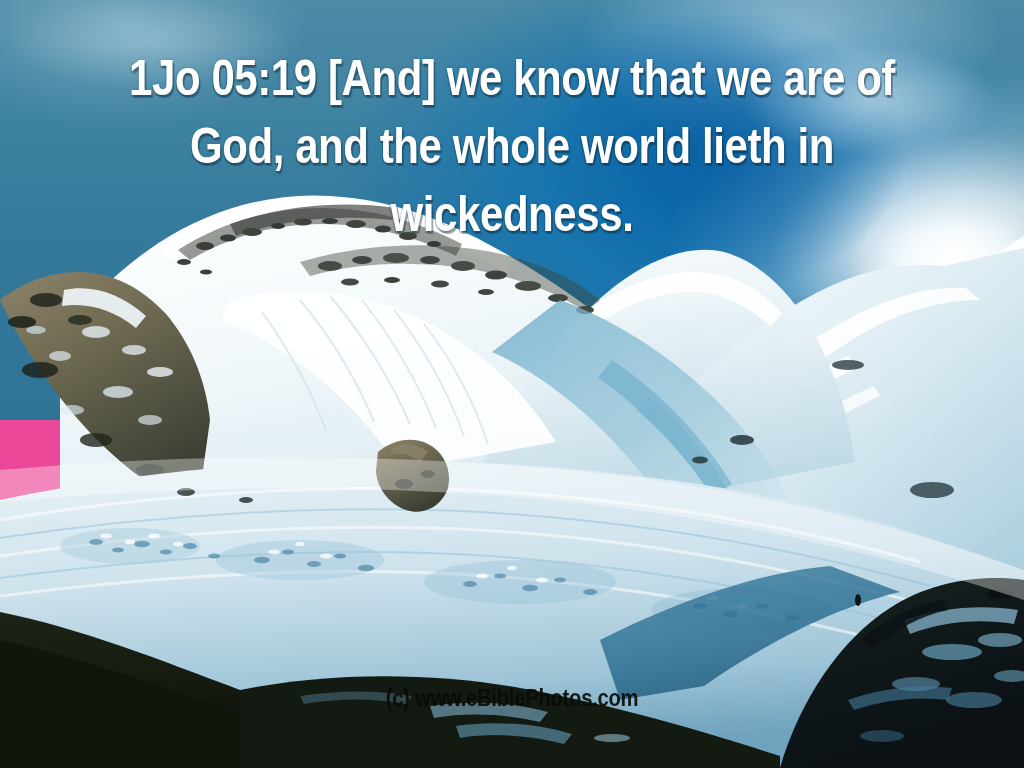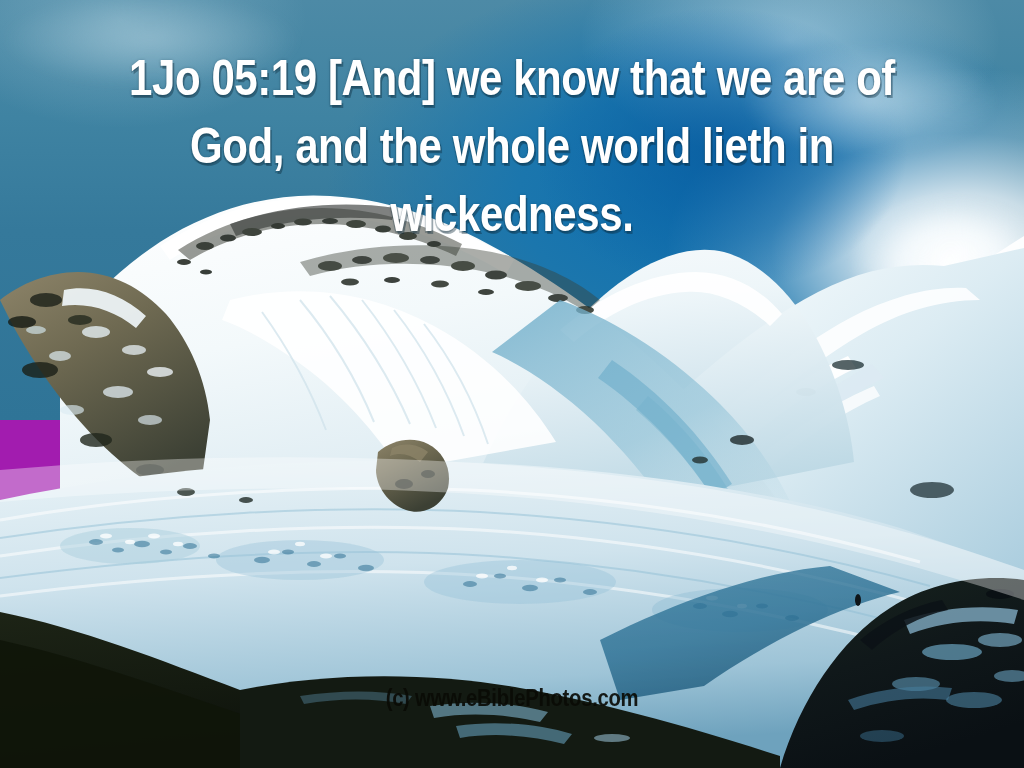--- a/index.html
+++ b/index.html
@@ -6,21 +6,21 @@
     margin: 0;
     padding: 0;
     background: #000;
   }
   #stage {
     position: relative;
     width: 1024px;
     height: 768px;
     overflow: hidden;
     font-family: "Liberation Sans", sans-serif;
-    background: #a21caf;
+    background: #ec4899;
   }
 
   
   .sky {
     position: absolute;
     left: 0; top: 0;
     width: 1024px; height: 420px;
     background:
       radial-gradient(ellipse 420px 260px at 960px 250px, rgba(255,255,255,0.95) 0%, rgba(255,255,255,0.75) 22%, rgba(255,255,255,0.25) 45%, rgba(255,255,255,0) 70%),
       radial-gradient(ellipse 300px 170px at 790px 40px, rgba(214,236,246,0.55) 0%, rgba(214,236,246,0.0) 70%),

